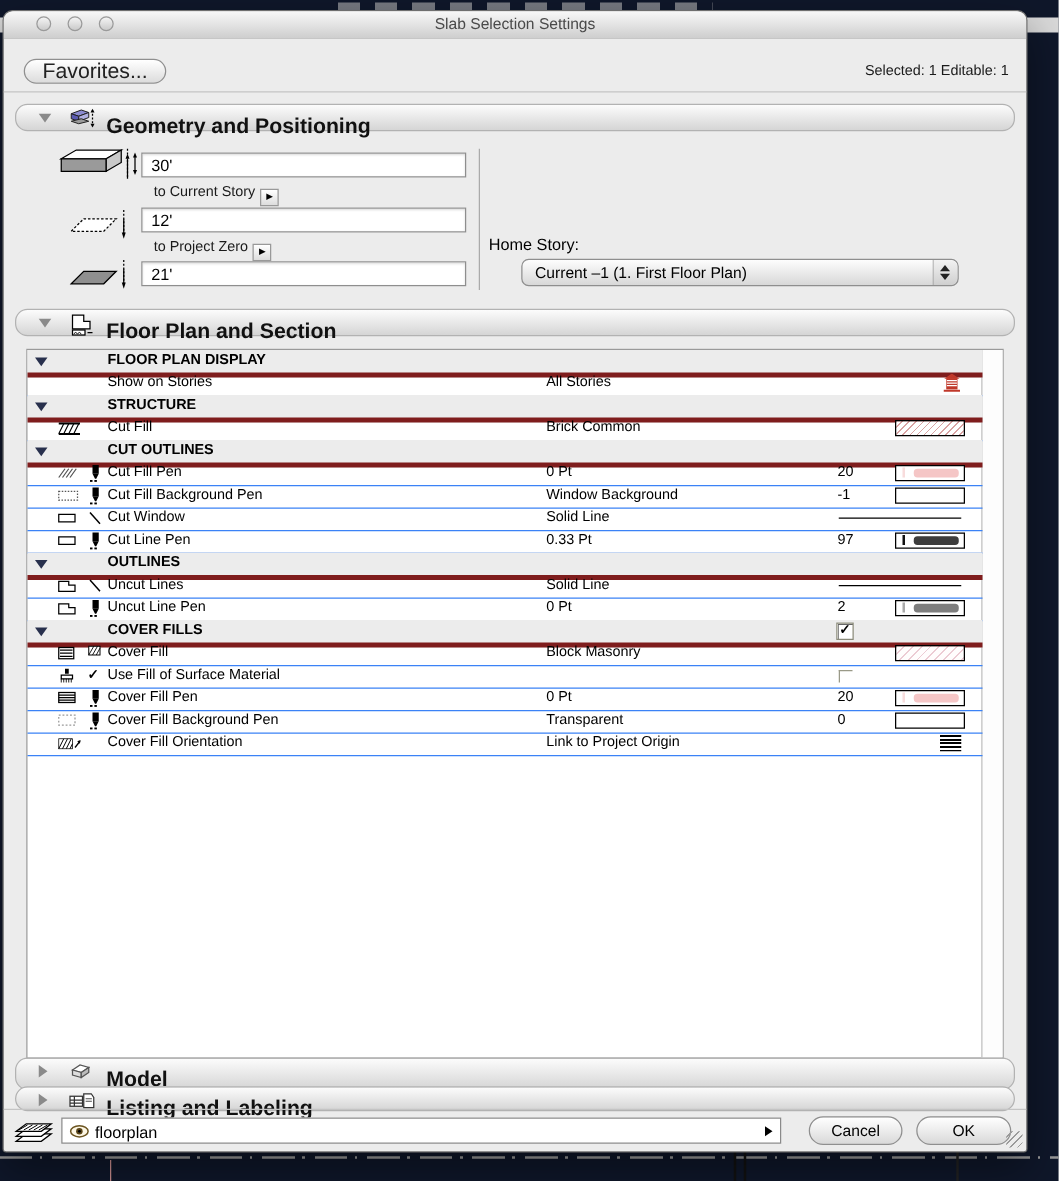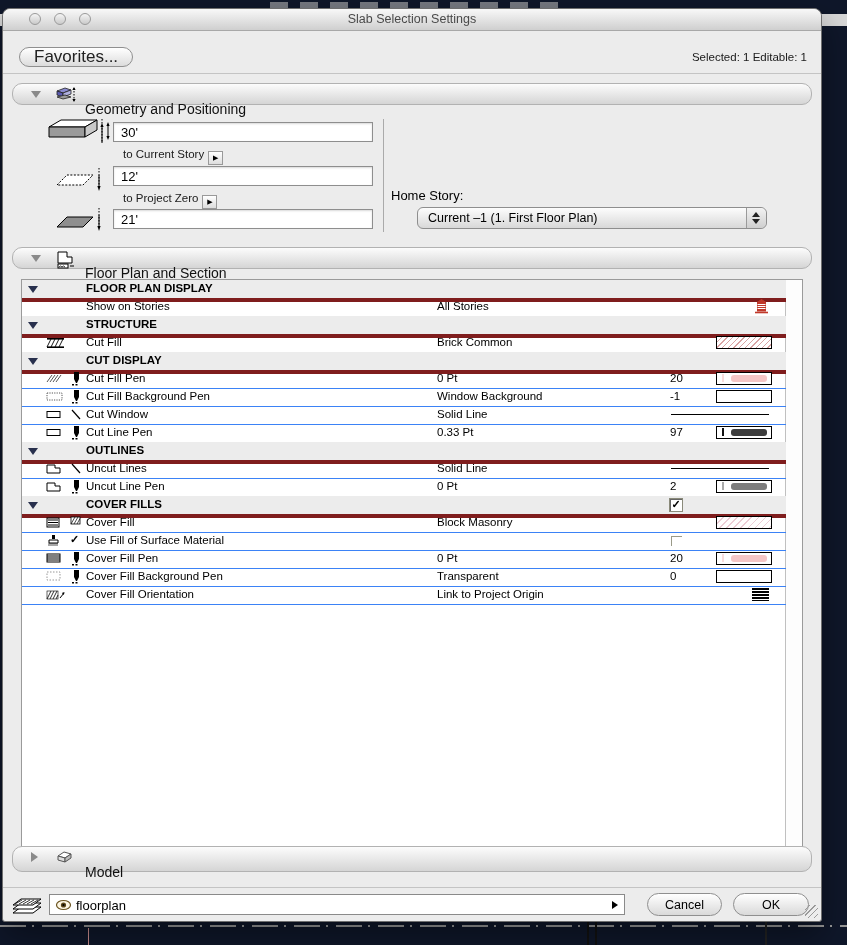--- a/index.html
+++ b/index.html
@@ -33,21 +33,21 @@
     font-size:17px;color:#222;line-height:18px;}
   .status{position:absolute;right:14px;top:42px;font-size:11.5px;color:#1a1a1a;}
   .topline{position:absolute;left:0;top:64px;width:100%;border-top:1px solid #c4c4c4;}
 
   
   .secbar{position:absolute;left:9px;width:800px;height:22px;border:1px solid #b2b2b2;border-radius:10px;
     background:linear-gradient(#fcfcfc,#d5d5d5);box-sizing:border-box;}
   .secbar .disc{position:absolute;left:18px;top:7px;width:0;height:0;}
   .disc.open{border-left:5px solid transparent;border-right:5px solid transparent;border-top:7px solid #8a8a8a;}
   .disc.closed{border-top:5px solid transparent;border-bottom:5px solid transparent;border-left:7px solid #8a8a8a;top:5px;}
-  .secbar .seclabel{position:absolute;left:72px;top:17px;font-size:14px;font-weight:normal;color:#111;}
+  .secbar .seclabel{position:absolute;left:72px;top:7px;font-size:17px;font-weight:bold;color:#111;}
   .secbar .secicon{position:absolute;left:42px;top:2px;}
 
   
   .gfield{position:absolute;left:110px;width:260px;height:20px;background:#fff;border:1px solid #8e8e8e;
     box-sizing:border-box;font-size:13px;padding:2px 0 0 7px;color:#000;box-shadow:inset 0 1px 2px rgba(0,0,0,.15);}
   .glink{position:absolute;font-size:11.5px;color:#1a1a1a;}
   .linkbtn{display:inline-block;width:13px;height:12px;border:1px solid #999;background:linear-gradient(#fff,#ddd);
     font-size:7px;line-height:11px;text-align:center;color:#000;vertical-align:-2px;margin-left:4px;}
   .vdivider{position:absolute;left:380px;top:110px;width:1px;height:113px;background:#aaa;}
   .homestory-label{position:absolute;left:388px;top:179px;font-size:13px;color:#000;}
@@ -243,21 +243,21 @@
             <rect x="1" y="10.4" width="17" height="1.6" fill="#000"></rect>
           </svg>
         </span>
         <span class="tlabel">Cut Fill</span>
         <span class="tvalue">Brick Common</span>
         <span class="swatch hatch-red"></span>
       </div>
 
       <div class="trow hdr" style="top:72px">
         <span class="tri"></span>
-        <span class="tlabel b">CUT DISPLAY</span>
+        <span class="tlabel b">CUT OUTLINES</span>
       </div>
 
       <div class="trow" style="top:90px">
         <span class="icon1">
           <svg width="18" height="12" viewBox="0 0 18 12">
               <path d="M1 10 L6 3 M4 10 L9 3 M7 10 L12 3 M10 10 L15 3" stroke="#555" stroke-width="1"></path>
             </svg>
         </span>
         <span class="icon2">
           <svg width="12" height="15" viewBox="0 0 12 15">
@@ -484,20 +484,35 @@
       <span class="secicon" style="top:3px">
         <svg width="20" height="15" viewBox="0 0 20 15">
           <polygon points="3,6 9,2 16,4 10,8" fill="#fff" stroke="#555"></polygon>
           <polygon points="3,6 10,8 10,12 3,10" fill="#ddd" stroke="#555"></polygon>
           <polygon points="10,8 16,4 16,8 10,12" fill="#bbb" stroke="#555"></polygon>
         </svg>
       </span>
       <span class="seclabel">Model</span>
     </div>
 
+    <div class="secbar" style="top:860px;height:20px">
+      <span class="disc closed"></span>
+      <span class="secicon" style="top:3px">
+        <svg width="22" height="15" viewBox="0 0 22 15">
+          <rect x="1" y="4" width="10" height="8" fill="#fff" stroke="#333"></rect>
+          <line x1="1" y1="7" x2="11" y2="7" stroke="#333"></line>
+            <line x1="1" y1="9.5" x2="11" y2="9.5" stroke="#333"></line>
+          <line x1="4.5" y1="4" x2="4.5" y2="12" stroke="#333"></line>
+          <polygon points="12,2 18,2 20,5 20,13 12,13" fill="#fff" stroke="#333"></polygon>
+          <line x1="13.5" y1="6" x2="18.5" y2="6" stroke="#333" stroke-width="0.7"></line>
+          <line x1="13.5" y1="8" x2="18.5" y2="8" stroke="#333" stroke-width="0.7"></line>
+        </svg>
+      </span>
+      <span class="seclabel">Listing and Labeling</span>
+    </div>
 
     <div class="botline"></div>
 
     <span style="position:absolute;left:8px;top:884px">
       <svg width="34" height="24" viewBox="0 0 34 24">
         <polygon points="2,20 10,14 30,14 22,20" fill="#fff" stroke="#000"></polygon>
         <polygon points="2,16 10,10 30,10 22,16" fill="#fff" stroke="#000"></polygon>
         <polygon points="2,12 10,6 30,6 22,12" fill="#fff" stroke="#000"></polygon>
         <path d="M4 11 L11 7 M8 11 L15 7 M12 11 L19 7 M16 11 L23 7 M20 11 L27 7" stroke="#000" stroke-width="0.8"></path>
       </svg>

